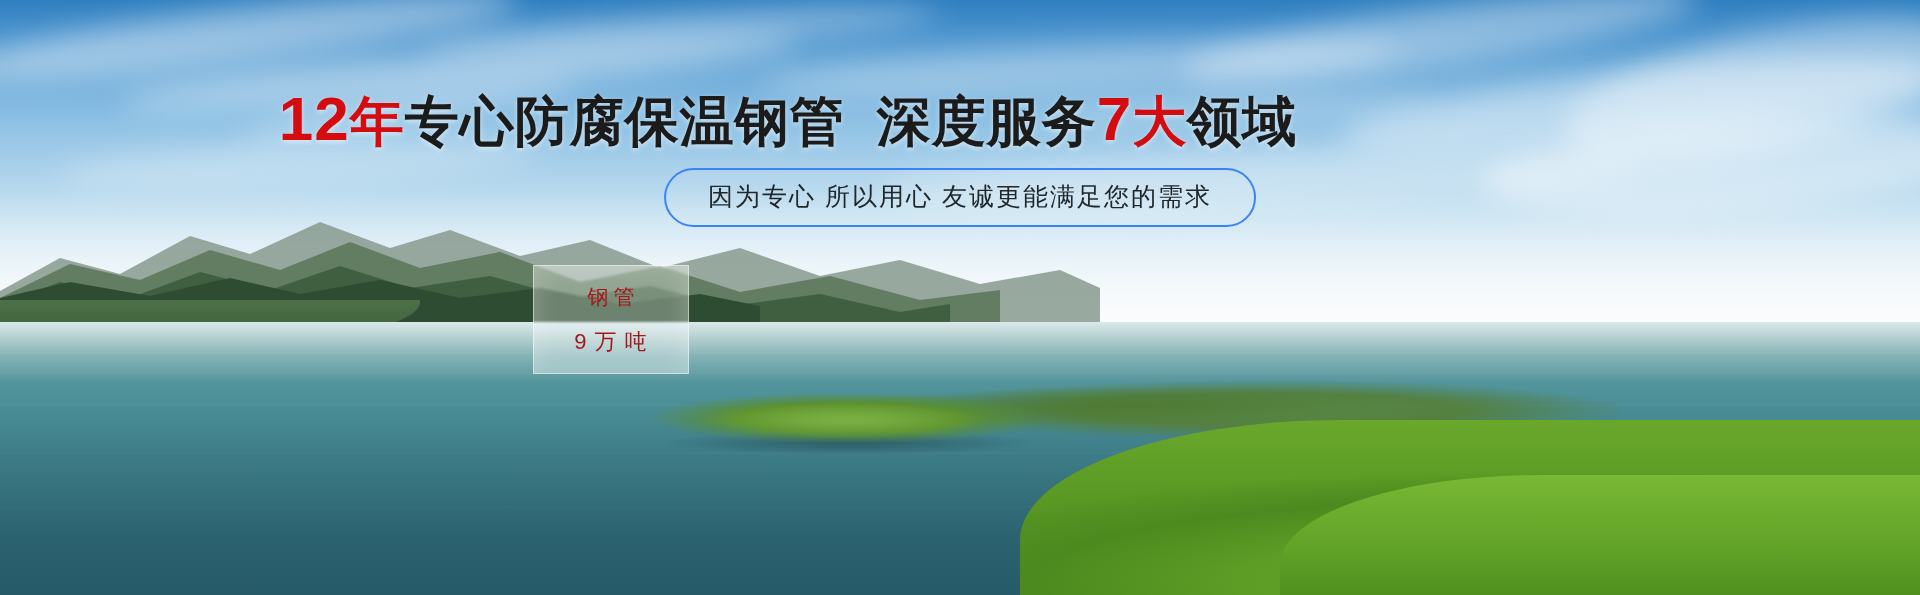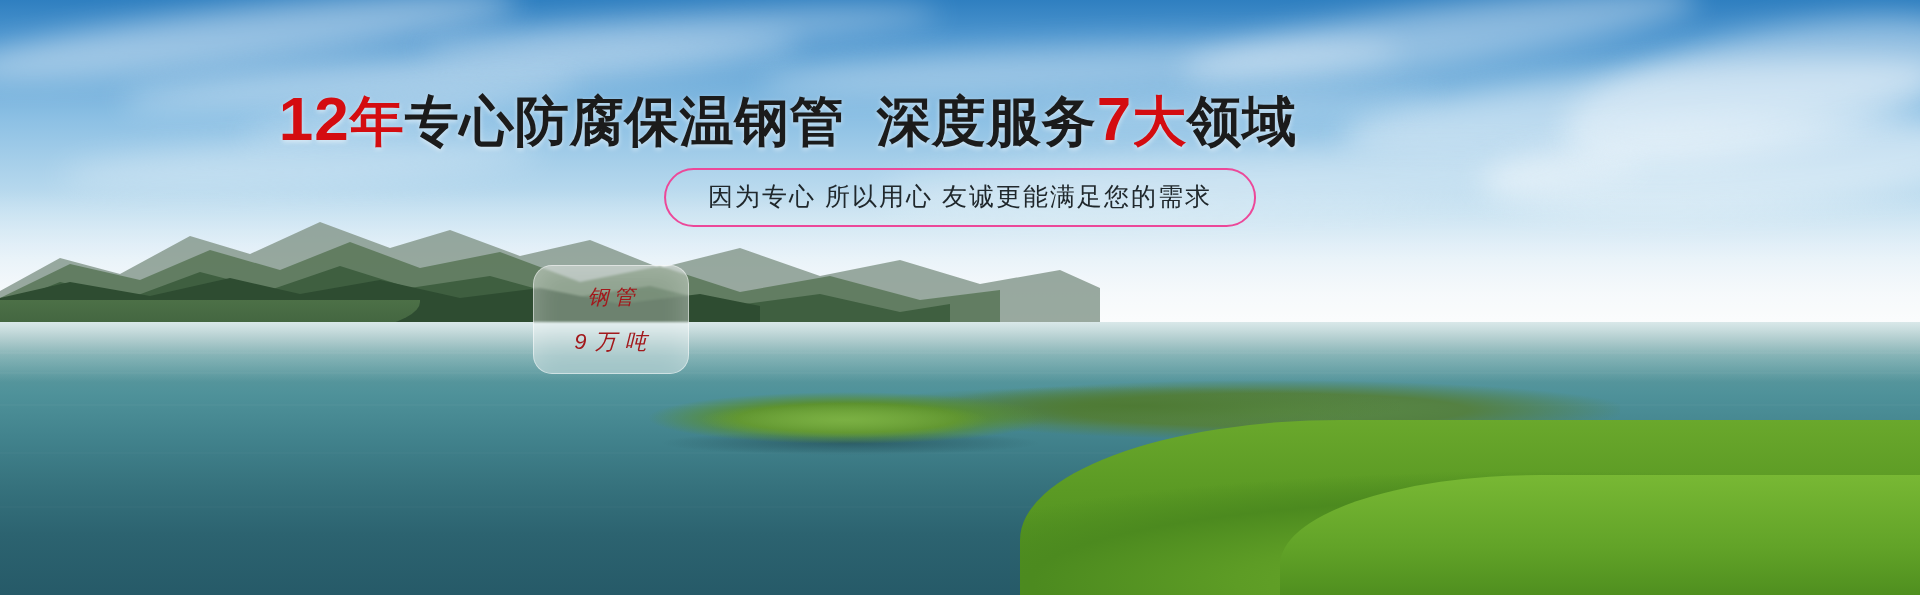--- a/index.html
+++ b/index.html
@@ -123,39 +123,38 @@
     font-size:54px;font-weight:bold;letter-spacing:1px;line-height:1;
     color:#1b1b1b;white-space:nowrap;
     text-shadow:0 2px 5px rgba(255,255,255,.55);
   }
   .headline .red{color:#d40c10;}
   .headline .num{font-size:62px;}
   .headline .gap{display:inline-block;width:32px;}
 
   .subpill{
     position:absolute;left:50%;top:168px;transform:translateX(-50%);
-    border:2px solid #ec4899;border-radius:30px;
+    border:2px solid #3b82f6;border-radius:30px;
     padding:10px 42px 12px;
     font-size:25px;color:#20282c;letter-spacing:2px;white-space:nowrap;
     background:rgba(255,255,255,.06);
   }
 
   
   .cards{
     position:absolute;left:533px;top:265px;display:flex;gap:8px;
   }
   .card{
     width:154px;height:107px;
-    border-radius:19px;
+    border-radius:0;
     background:rgba(255,255,255,.30);
     border:1px solid rgba(255,255,255,.55);
     box-shadow:inset 0 0 28px rgba(255,255,255,.25);
     display:flex;flex-direction:column;align-items:center;justify-content:center;
     backdrop-filter:blur(1px);
-    font-style:italic;
   }
   .card .c-title{
     font-size:21px;color:#a2191c;letter-spacing:5px;
     text-indent:5px;margin-bottom:16px;font-weight:500;
   }
   .card .c-value{
     font-size:22px;color:#a2191c;letter-spacing:1px;font-weight:500;
   }
   .card .c-value sup{font-size:12px;vertical-align:super;}
 </style>

